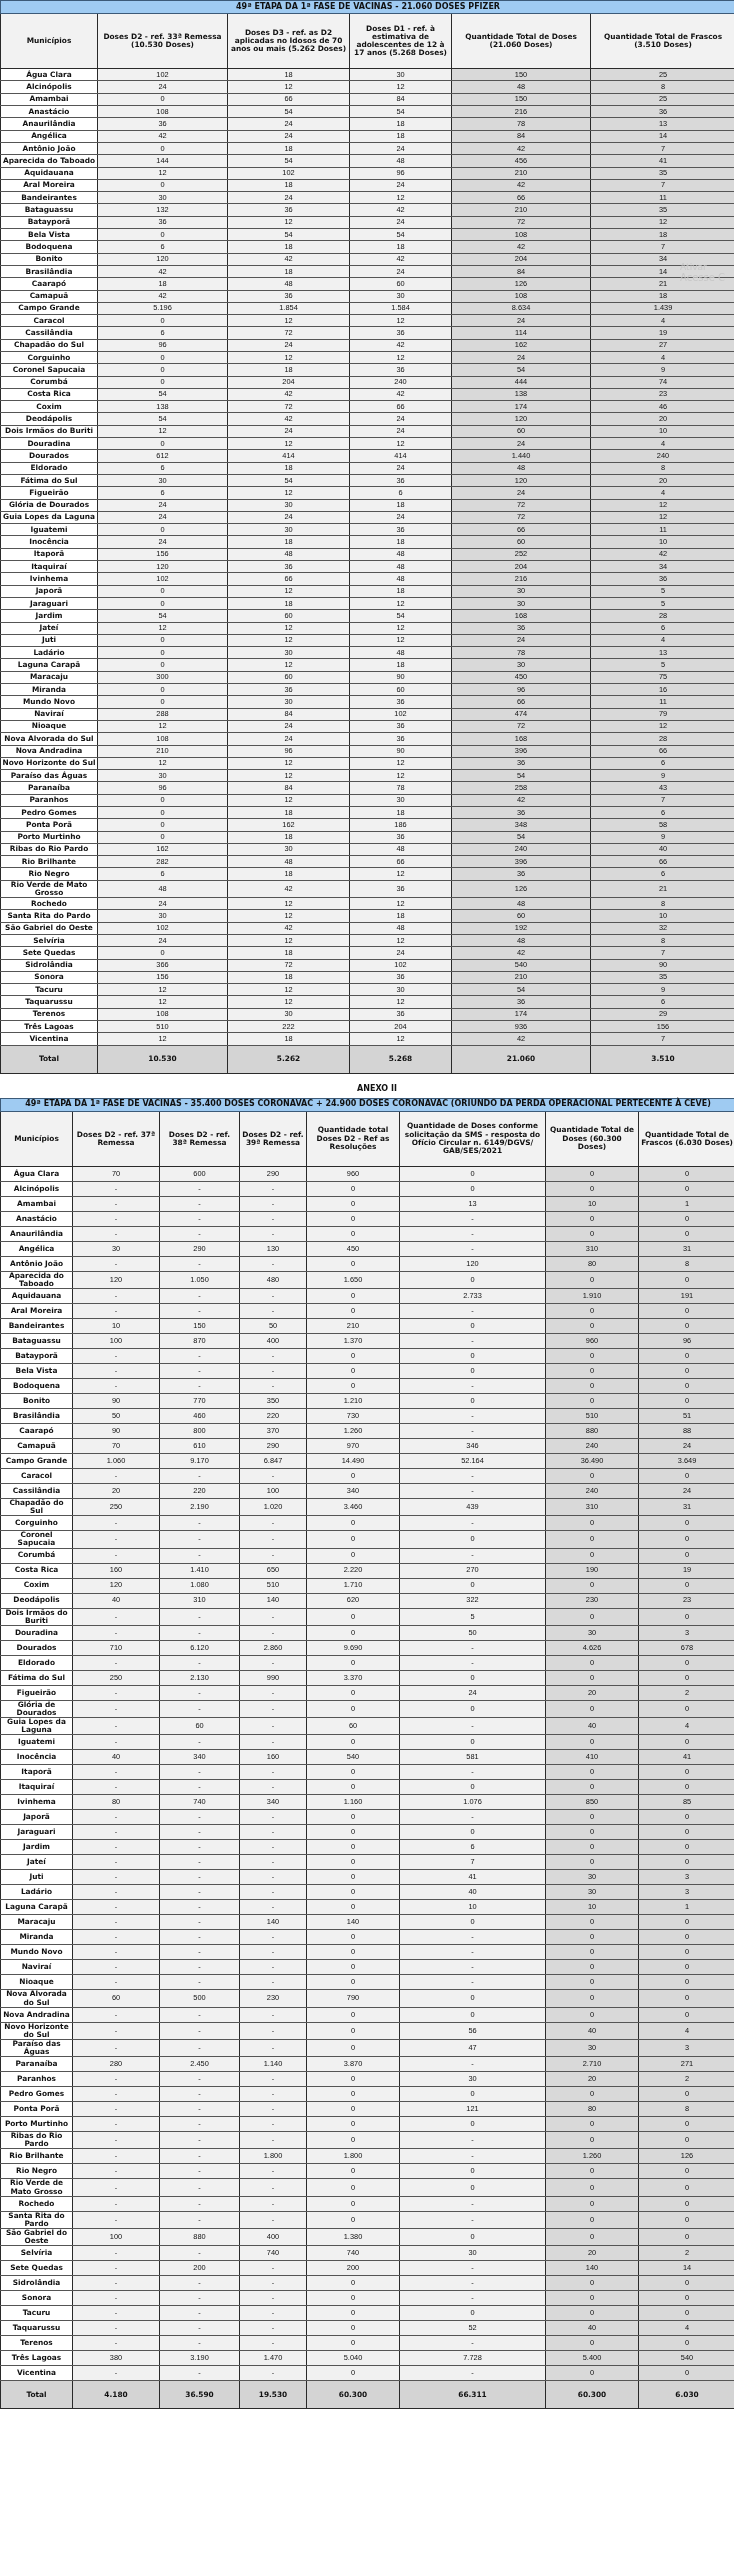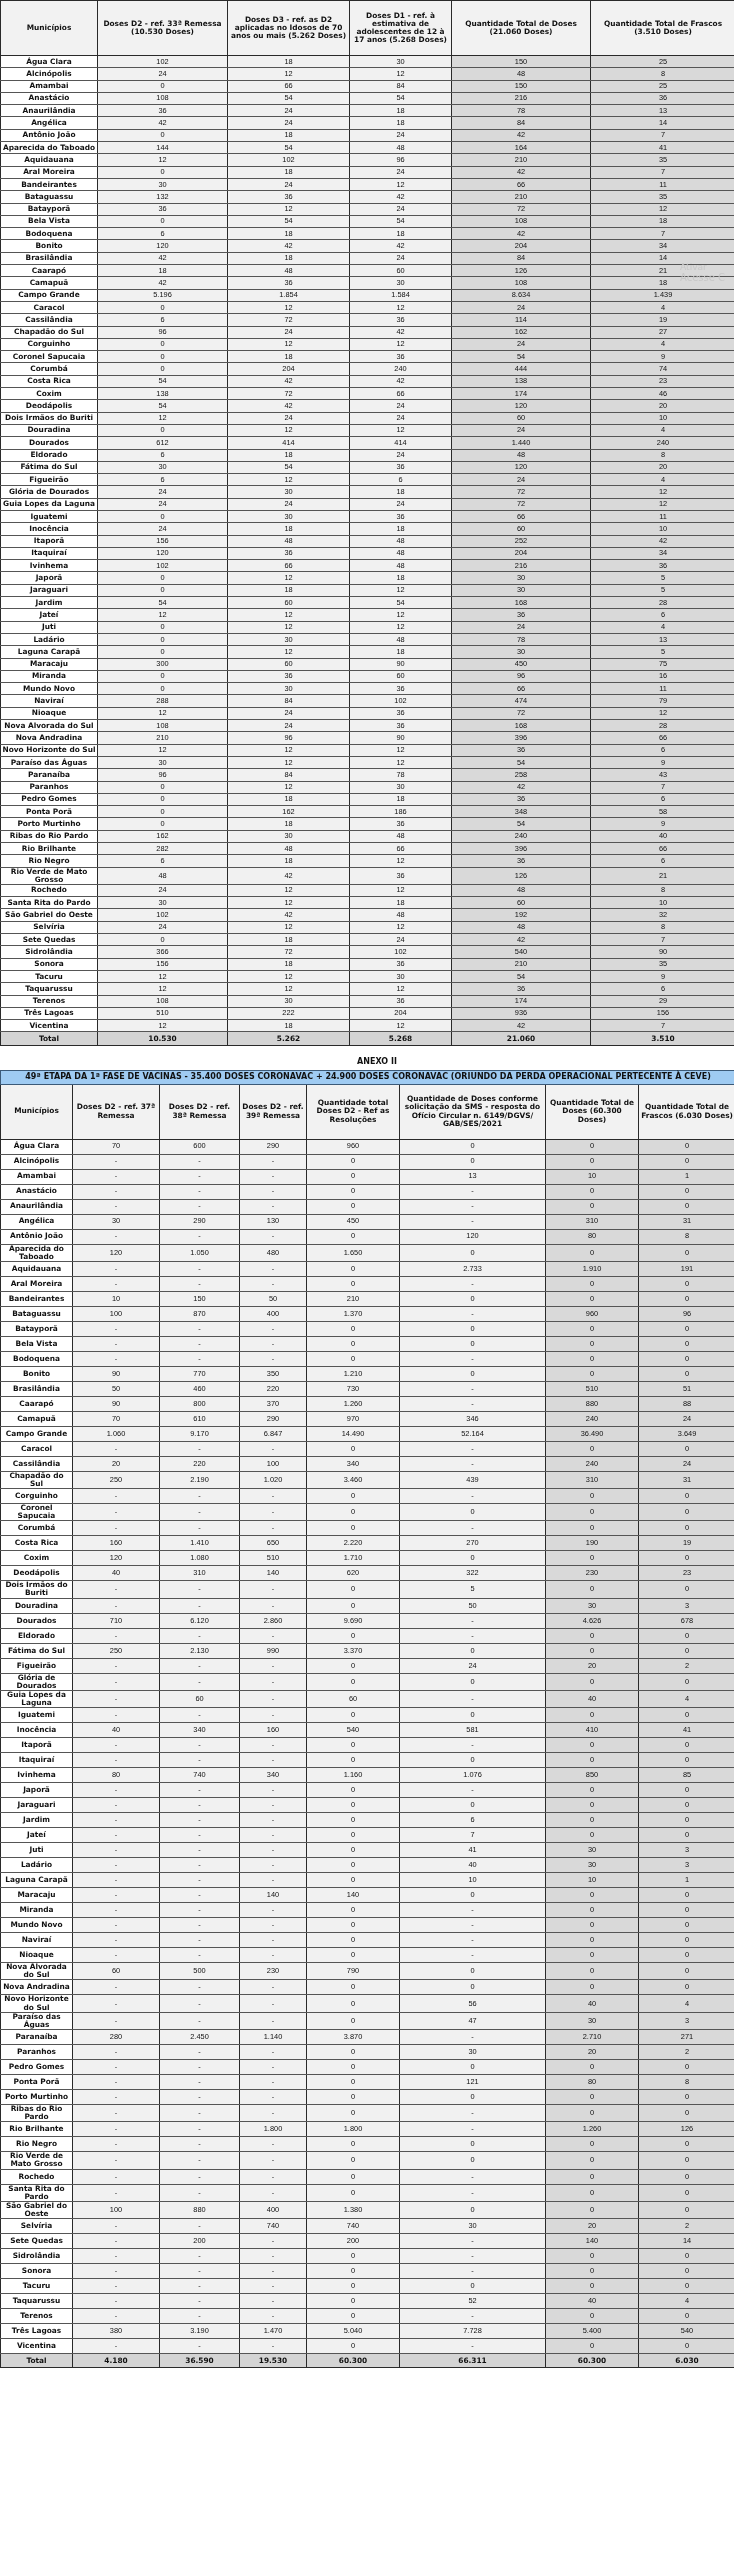--- a/index.html
+++ b/index.html
@@ -10,39 +10,42 @@
   .title-row th { background: #9fcbf2; font-weight: bold; font-size: 8px; padding: 1.7px 2.3px; border: 1.1px solid #3c5a78; }
   .hdr th { background: #f2f2f2; font-weight: bold; font-size: 7.4px; }
   .t1 .hdr th { height: 55px; }
   .t2 .hdr th { height: 55px; }
   td.mun { background: #ffffff; font-weight: bold; font-size: 7.4px; }
   td.num { background: #f1f1f1; font-size: 7.4px; font-family: "Liberation Sans Narrow", "Liberation Sans", sans-serif; }
   td.shade { background: #d9d9d9; font-size: 7.4px; font-family: "Liberation Sans", sans-serif; }
   tr.row td { border-bottom: 1.7px solid #555; }
   .t1 tr.row td { height: 12.3px; }
   .t2 tr.row td { height: 15px; }
-  tr.total td { background: #d4d4d4; font-weight: bold; font-size: 7.4px; height: 14px; border-top: 1.1px solid #222; }
+  tr.total td { background: #d4d4d4; font-weight: bold; font-size: 7.4px; height: 28px; border-top: 1.1px solid #222; }
   .annex { text-align: center; font-weight: bold; font-size: 8px; padding: 10.3px 0 4.6px 0; margin-left: 20px; }
   .watermark { position: absolute; color: #c8c8c8; font-size: 9.1px; pointer-events: none; }
 </style>
 </head>
 <body>
 
 <div style="position:relative;">
 
   <table class="t1">
     <colgroup>
       <col style="width:97px">
         <col style="width:130px">
         <col style="width:122px">
         <col style="width:102px">
         <col style="width:139px">
         <col style="width:145px">
     </colgroup>
     <thead>
+      <tr class="title-row">
+          <th colspan="6">49ª ETAPA DA 1ª FASE DE VACINAS - 21.060 DOSES PFIZER</th>
+        </tr>
       <tr class="hdr" id="t1-hdr">
           <th>Municípios</th>
           <th>Doses D2 - ref. 33ª Remessa (10.530 Doses)</th>
           <th>Doses D3 - ref. as D2 aplicadas no Idosos de 70 anos ou mais (5.262 Doses)</th>
           <th>Doses D1 - ref. à estimativa de adolescentes de 12 à 17 anos (5.268 Doses)</th>
           <th>Quantidade Total de Doses (21.060 Doses)</th>
           <th>Quantidade Total de Frascos (3.510 Doses)</th>
         </tr>
     </thead>
     <tbody id="t1-body">
@@ -100,21 +103,21 @@
           <td class="num">18</td>
           <td class="num">24</td>
           <td class="shade">42</td>
           <td class="shade">7</td>
         </tr>
         <tr class="row">
           <td class="mun">Aparecida do Taboado</td>
           <td class="num">144</td>
           <td class="num">54</td>
           <td class="num">48</td>
-          <td class="shade">164</td>
+          <td class="shade">456</td>
           <td class="shade">41</td>
         </tr>
         <tr class="row">
           <td class="mun">Aquidauana</td>
           <td class="num">12</td>
           <td class="num">102</td>
           <td class="num">96</td>
           <td class="shade">210</td>
           <td class="shade">35</td>
         </tr>

